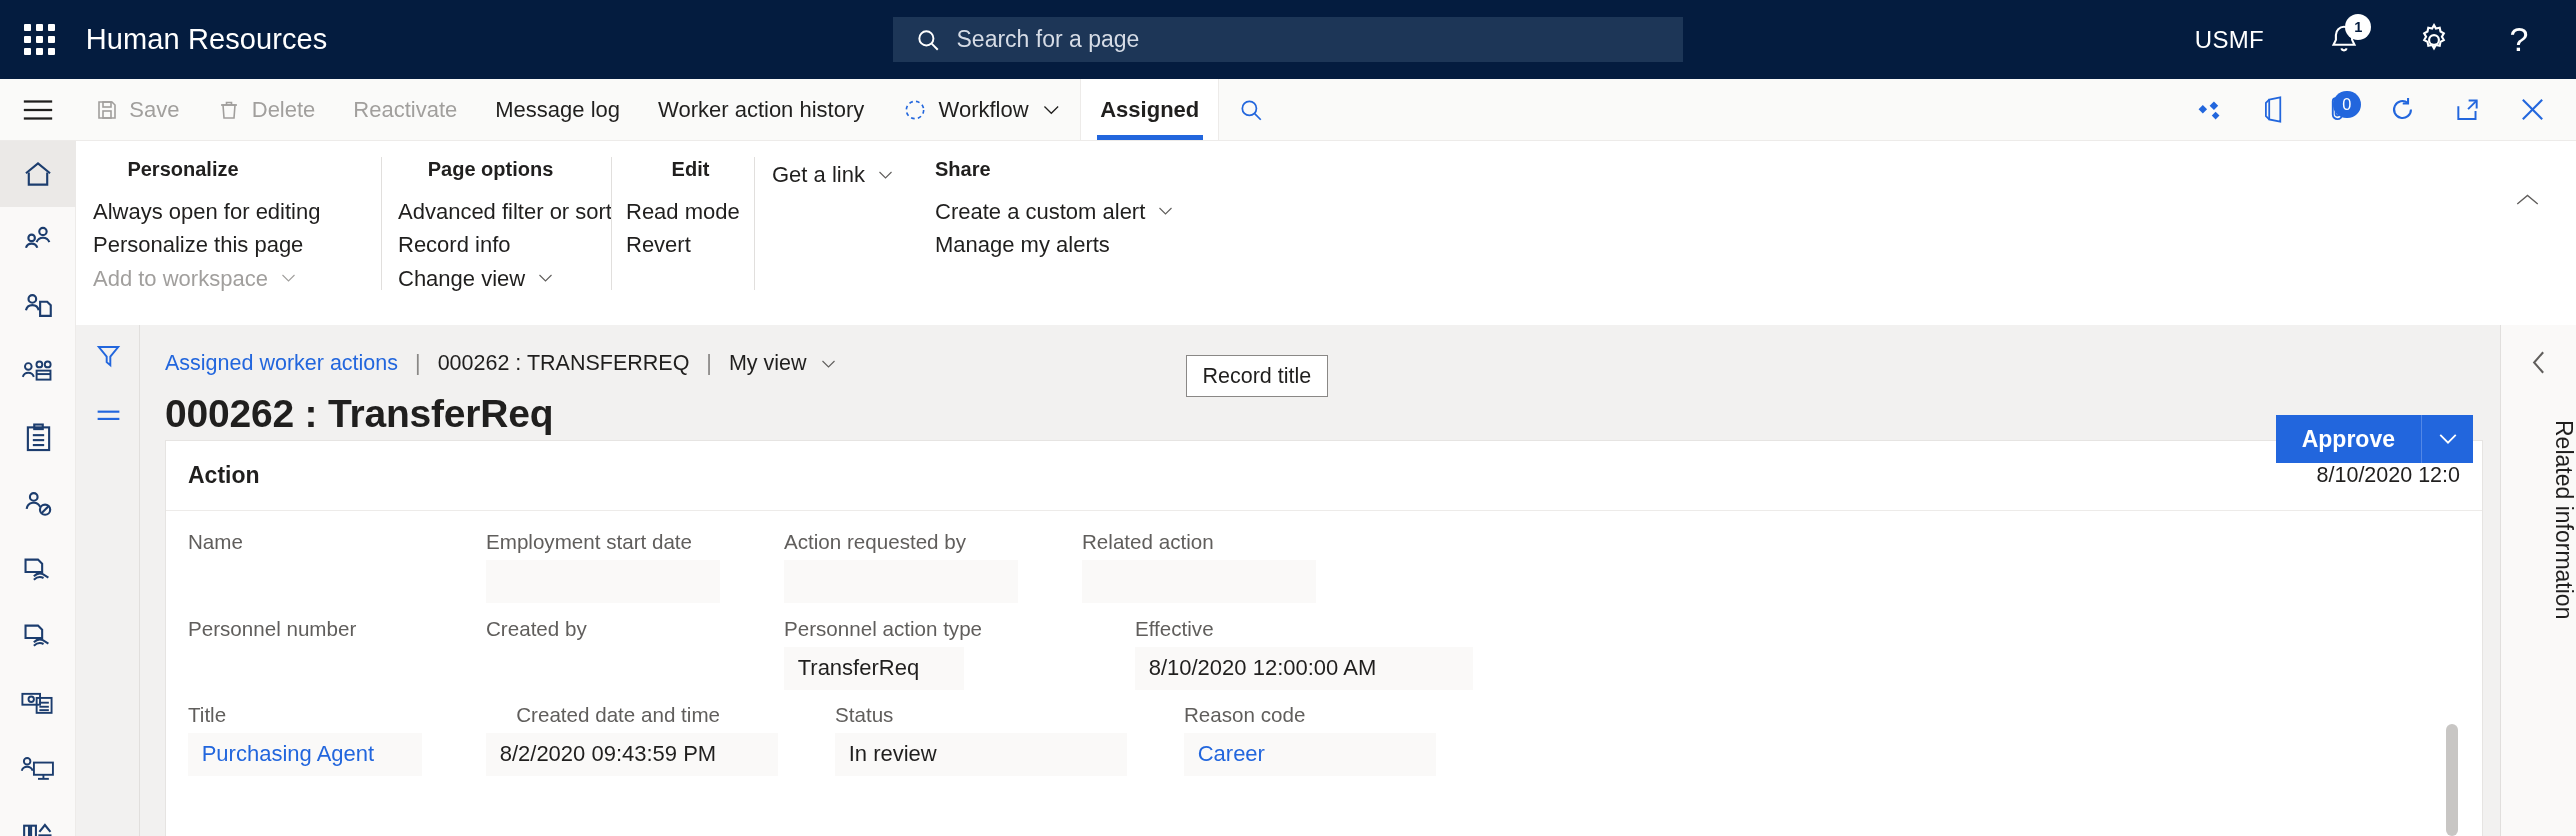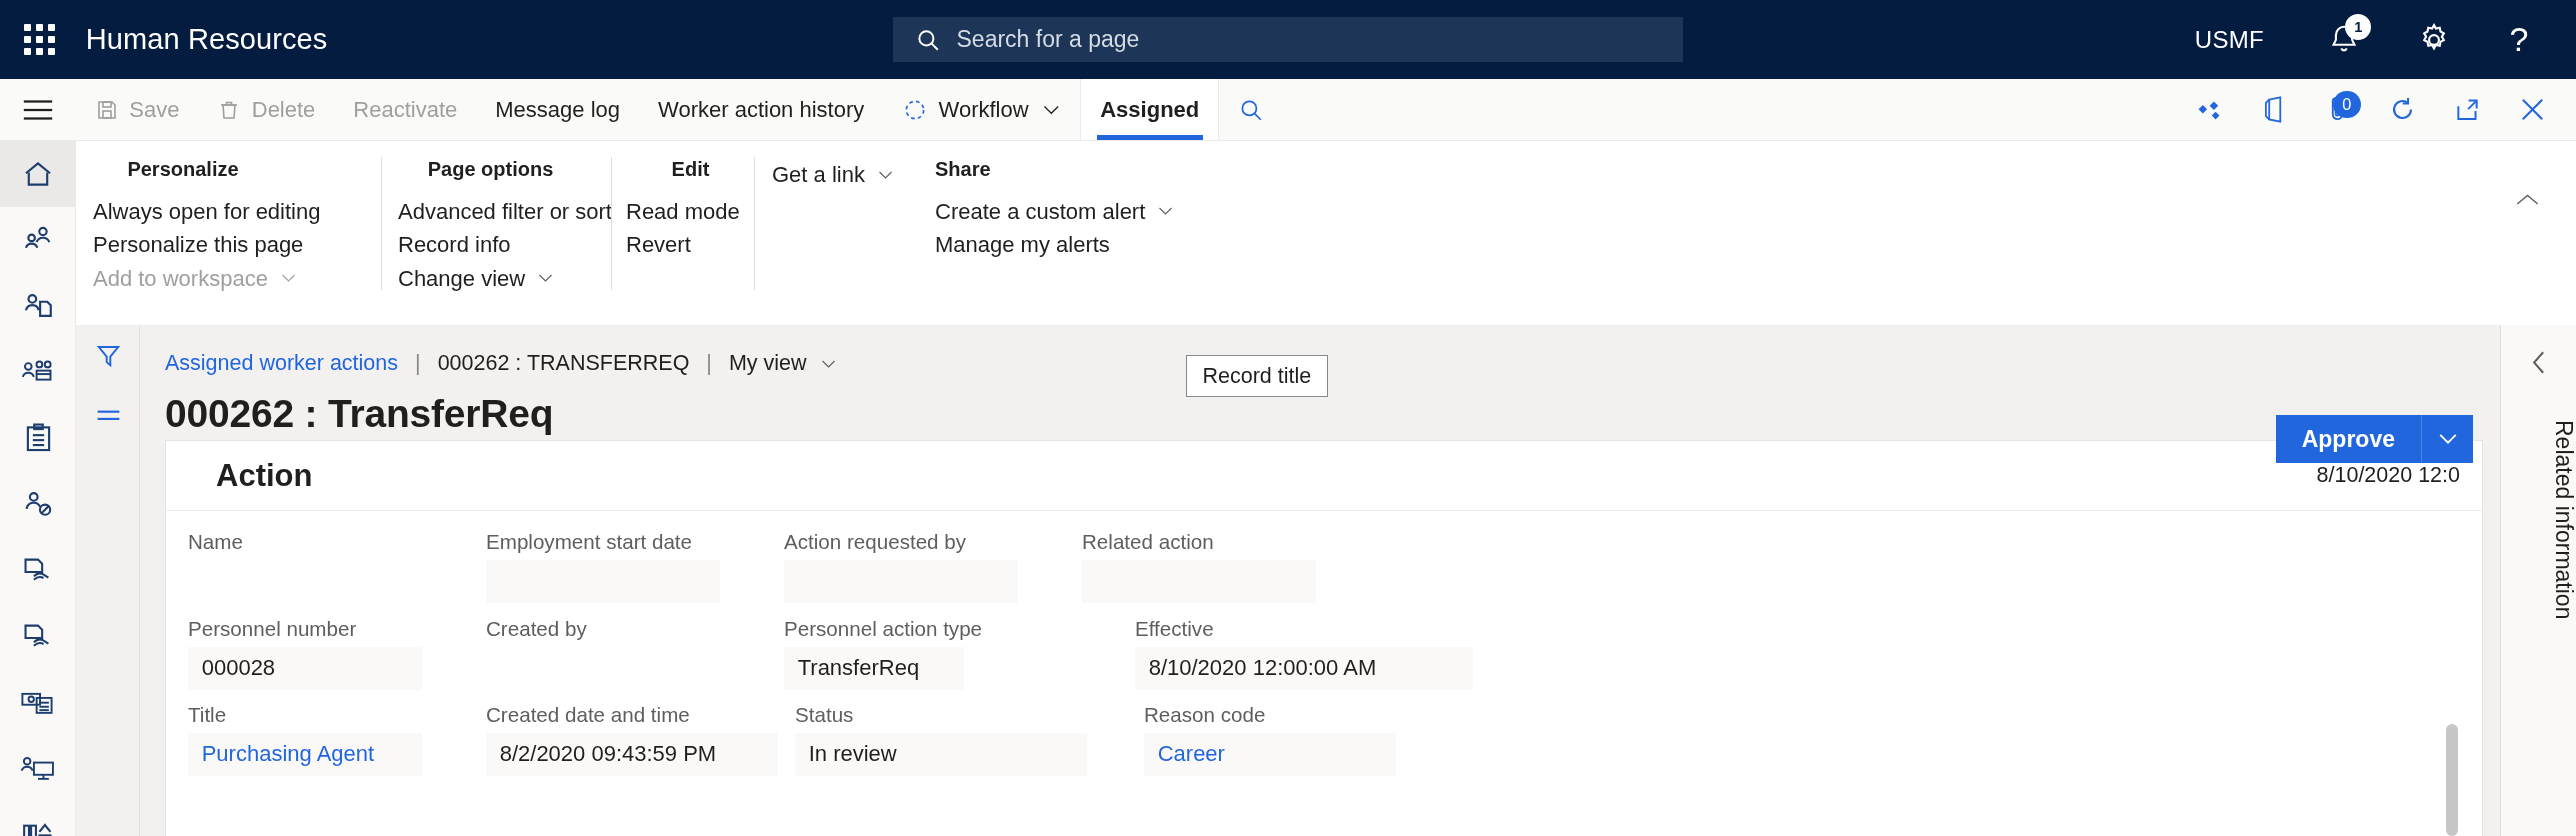--- a/index.html
+++ b/index.html
@@ -163,21 +163,21 @@
   .dropitem.hl { background:#eaeaea; }
 
   .card {
     position:absolute; left: 89px; top: 115px; width: 2318px; height: 404px; background:#fff;
     border: 0.9px solid #e6e4e2;
   }
   .cardhead {
     height: 70px; display:flex; align-items:center; border-bottom: 0.9px solid #edebe9;
     padding: 0 22px; justify-content: space-between;
   }
-  .cardhead .h { font-size: 31px; font-weight: 600; color:#201f1e;margin-left:28px; }
+  .cardhead .h { font-size: 23px; font-weight: 600; color:#201f1e; }
   .cardhead .meta { font-size: 21.5px; color:#201f1e; white-space: nowrap; }
   .fields { padding: 19px 22px 0 22px; }
   .frow { display:flex; margin-bottom: 13.7px; }
   .fld { flex: none; }
   .flabel { font-size: 20.6px; color:#605e5c; margin-bottom: 6px; white-space: nowrap; }
   .finput {
     height: 43px; background:#faf9f8; border-bottom: 0.9px solid transparent;
     display:flex; align-items:center; padding: 0 13.7px; font-size: 22px; color:#201f1e;
     cursor: text; white-space: nowrap; overflow: hidden;
   }
@@ -602,41 +602,40 @@
             </div>
             <div class="fld" style="width:234px;">
               <div class="flabel">Related action</div>
               <div class="finput"></div>
             </div>
           </div>
 
           <div class="frow">
             <div class="fld" style="width:234px; margin-right:64px;">
               <div class="flabel">Personnel number</div>
-              <div class="finput">000028</div>
             </div>
             <div class="fld" style="width:234px; margin-right:64px;">
               <div class="flabel">Created by</div>
             </div>
             <div class="fld" style="width:234px; margin-right:64px;">
               <div class="flabel">Personnel action type</div>
               <div class="finput" style="width:180px;">TransferReq</div>
             </div>
             <div class="fld" style="width:338px; margin-left:53px;">
               <div class="flabel">Effective</div>
               <div class="finput">8/10/2020 12:00:00 AM</div>
             </div>
           </div>
 
           <div class="frow">
             <div class="fld" style="width:234px; margin-right:64px;">
               <div class="flabel">Title</div>
               <div class="finput link">Purchasing Agent</div>
             </div>
-            <div class="fld" style="width:234px; margin-right:56px;">
+            <div class="fld" style="width:234px; margin-right:96px;text-align:right;">
               <div class="flabel">Created date and time</div>
               <div class="finput" style="width:292px;">8/2/2020 09:43:59 PM</div>
             </div>
             <div class="fld" style="width:234px; margin-left:19px;">
               <div class="flabel">Status</div>
               <div class="finput" style="width:292px;">In review</div>
             </div>
             <div class="fld" style="width:252px; margin-left:115px;">
               <div class="flabel">Reason code</div>
               <div class="finput link">Career</div>

